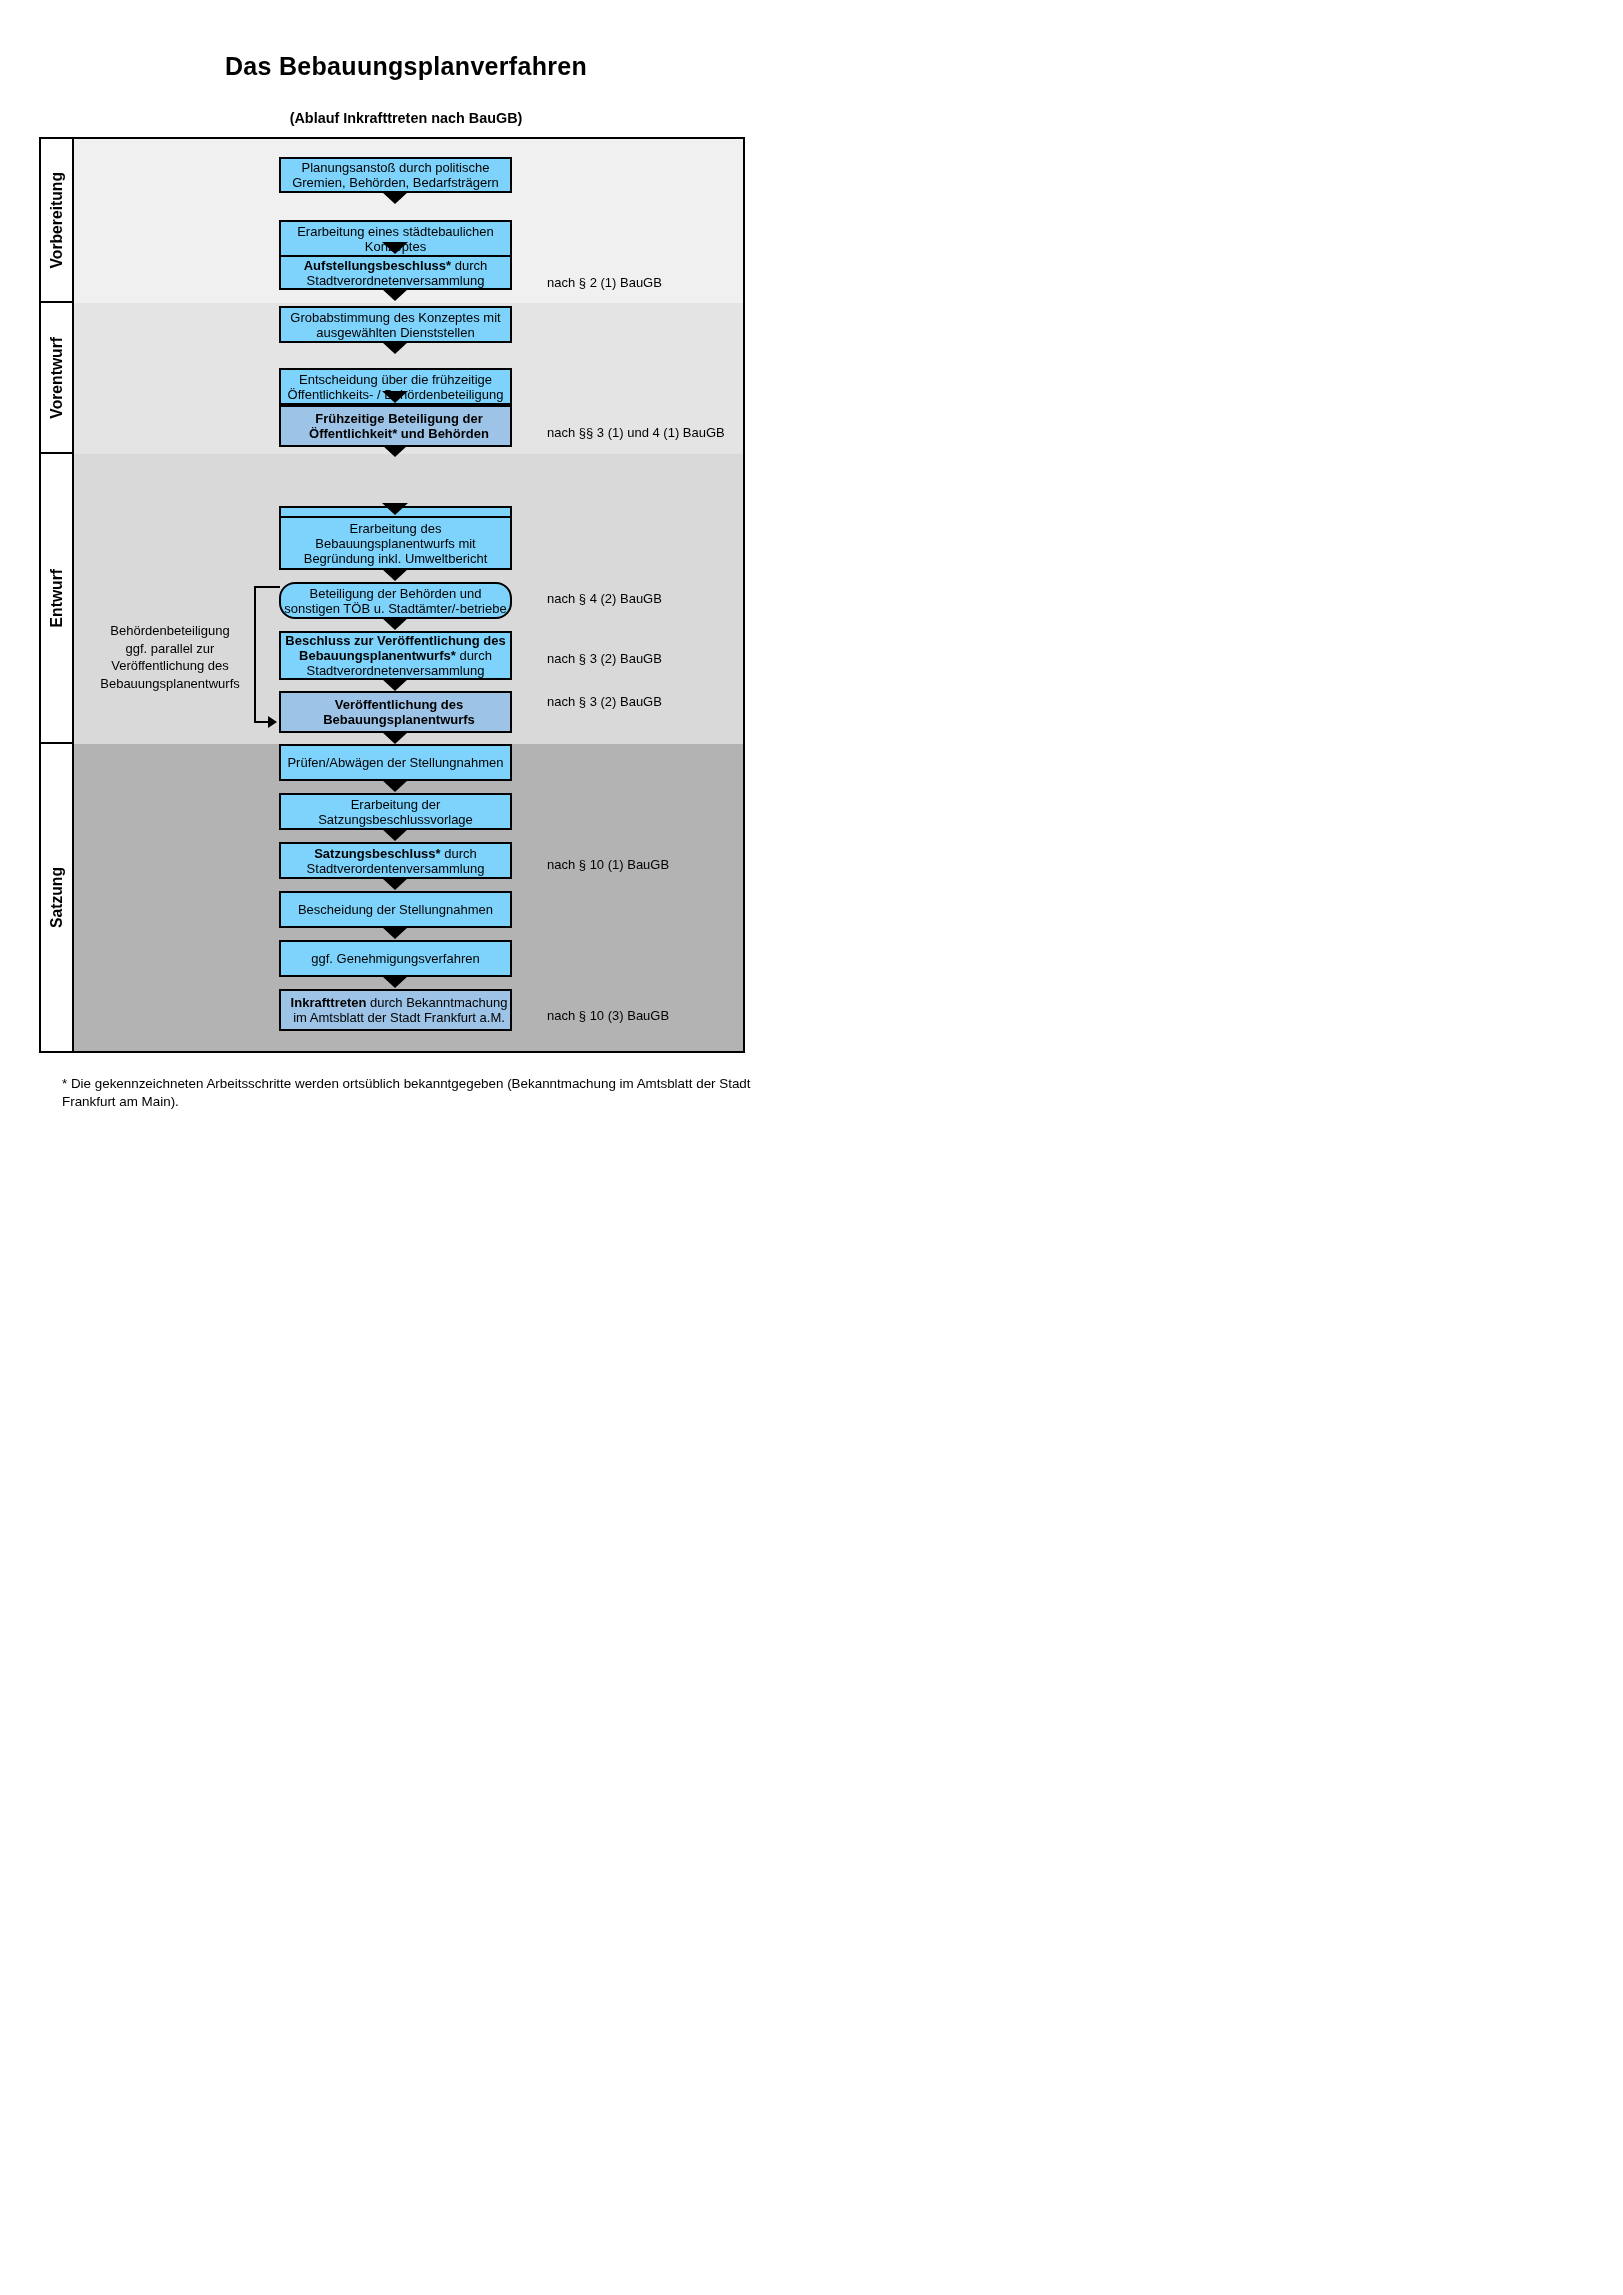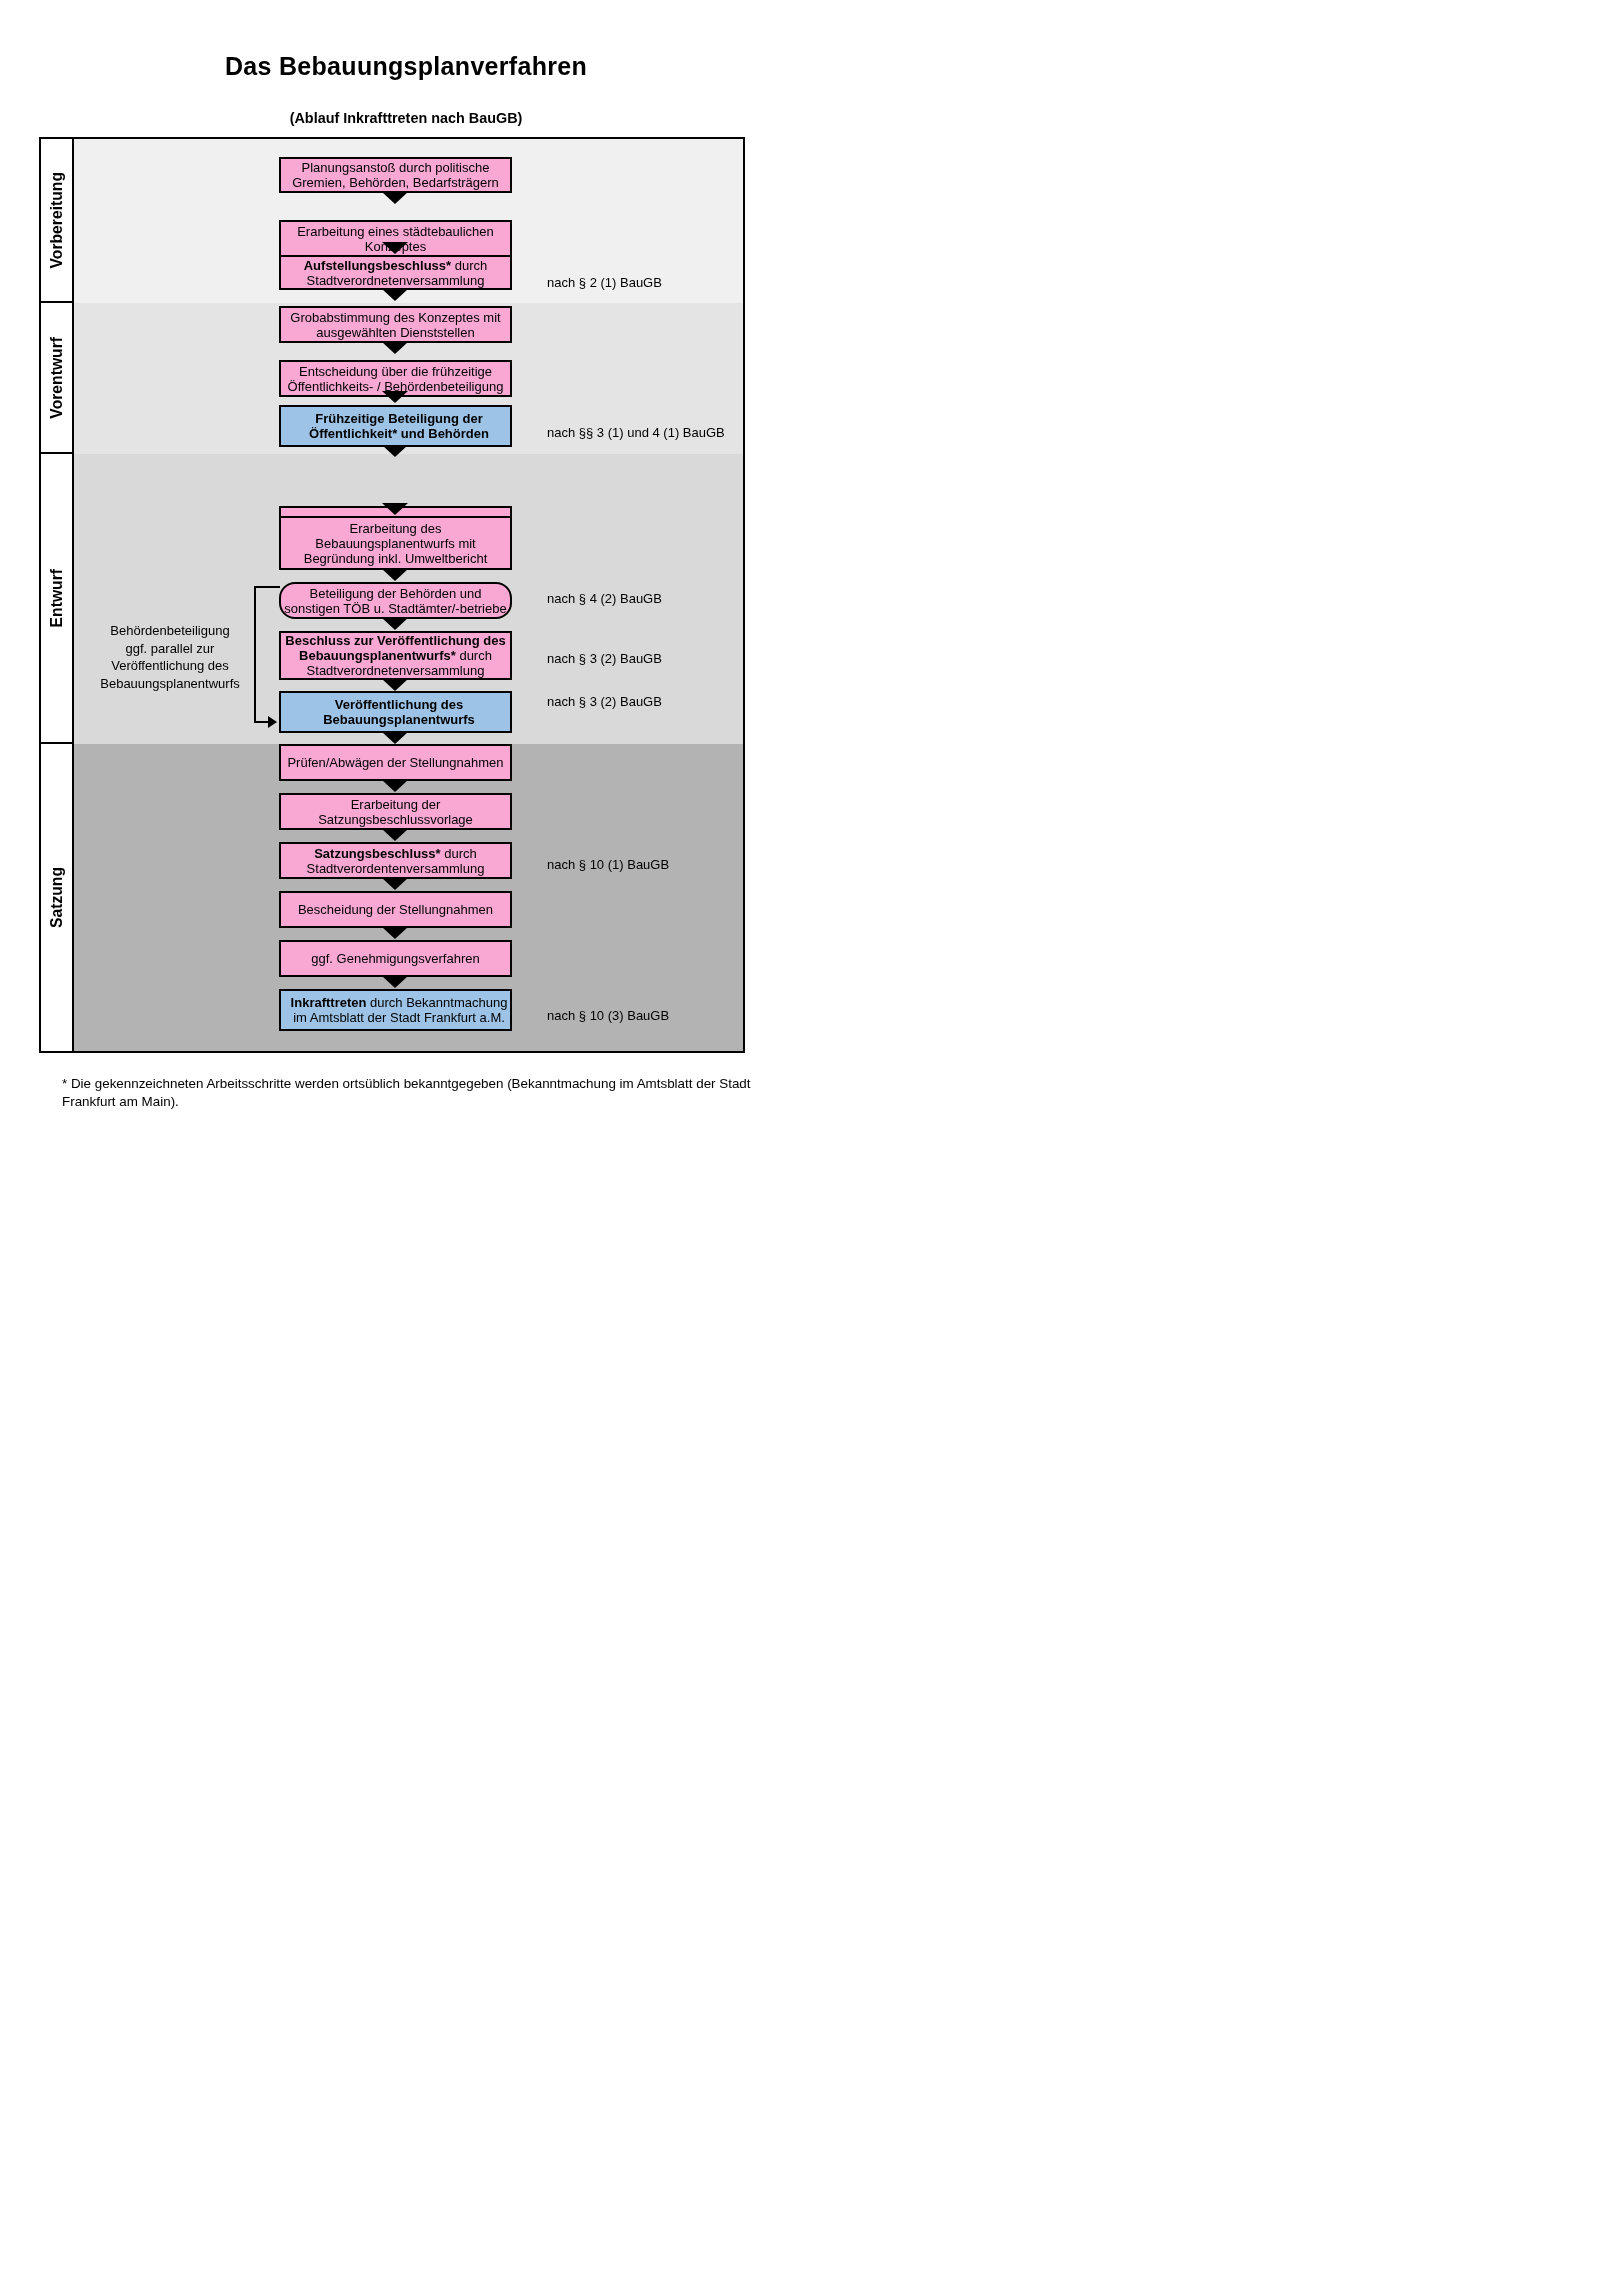--- a/index.html
+++ b/index.html
@@ -18,29 +18,29 @@
   .b4{top:744px;height:308px;}
   .cell{position:absolute;left:41px;width:31px;background:#fff;
         border-right:2px solid #000;display:flex;align-items:center;justify-content:center;}
   .c1{top:139px;height:162px;border-bottom:2px solid #000;}
   .c2{top:303px;height:149px;border-bottom:2px solid #000;}
   .c3{top:454px;height:288px;border-bottom:2px solid #000;}
   .c4{top:744px;height:308px;}
   .vlabel{writing-mode:vertical-rl;transform:rotate(180deg);
           font-size:15.7px;font-weight:bold;white-space:nowrap;}
   .step{position:absolute;left:279px;width:233px;box-sizing:border-box;
-        border:2px solid #000;background:#f9a8d4;display:flex;flex-direction:column;
+        border:2px solid #000;background:#7dd3fc;display:flex;flex-direction:column;
         align-items:center;justify-content:center;text-align:center;
         font-size:13px;line-height:15px;}
   .step .line{white-space:nowrap;}
   .step .bseg{font-weight:bold;}
   .step.blue{background:#9dc3e6;padding-left:7px;}
   .s1{top:157px;height:36px;}  .s2{top:220px;height:37px;}
   .s3{top:255px;height:35px;}  .s4{top:306px;height:37px;}
-  .s5{top:360px;height:37px;}  .s6{top:405px;height:42px;}
+  .s5{top:368px;height:37px;}  .s6{top:405px;height:42px;}
   .s7{top:467px;height:37px;margin-top:39px;}  .s8{top:516px;height:54px;}
   .s9{top:582px;height:37px;border-radius:16px;}  .s10{top:631px;height:49px;}
   .s11{top:691px;height:42px;}.s12{top:744px;height:37px;}
   .s13{top:793px;height:37px;text-align:center;}.s14{top:842px;height:37px;}
   .s15{top:891px;height:37px;}.s16{top:940px;height:37px;}
   .s17{top:989px;height:42px;}
   .arrow{position:absolute;left:382px;width:0;height:0;
          border-left:13px solid transparent;border-right:13px solid transparent;
          border-top:12.4px solid #000;}
   .a1{top:192px;} .a2{top:242px;} .a3{top:289px;} .a4{top:342px;}

